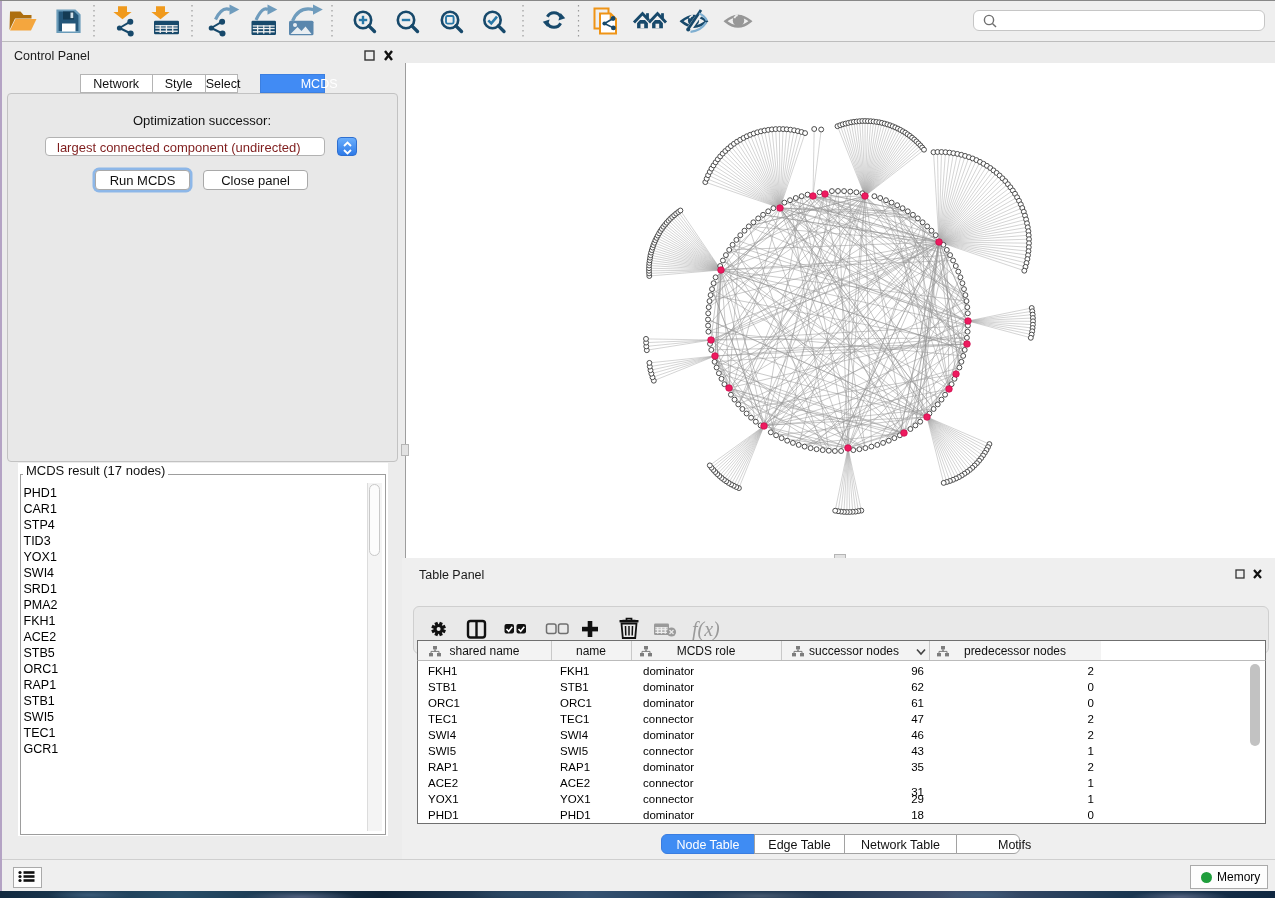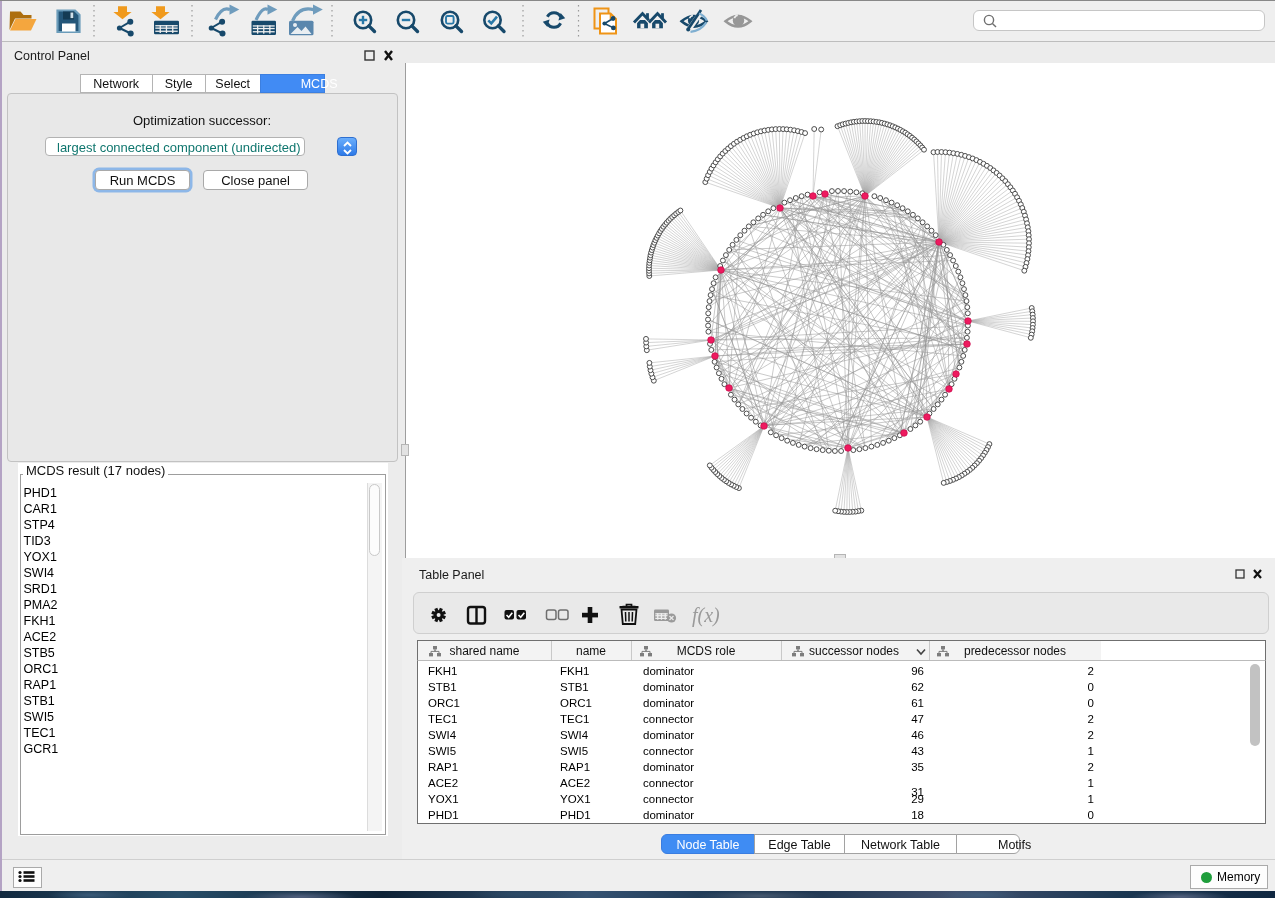--- a/index.html
+++ b/index.html
@@ -20,22 +20,22 @@
   #toolbar{left:2px;top:1px;width:1273px;height:40px;background:#efefef;border-bottom:1px solid #bdbdbd;}
   #search{left:971px;top:9px;width:290px;height:19px;background:#fff;border:1px solid #c6c6c6;border-radius:6px;}
   
   #cpanel{left:2px;top:42px;width:398px;height:818px;background:#ececec;}
   #cp-title{left:12px;top:7px;font-size:12.5px;color:#1a1a1a;}
   .tab{position:absolute;top:32px;height:19px;background:#fff;border:1px solid #b4b4b4;
        font-size:12.5px;color:#111;text-align:center;line-height:19px;box-sizing:border-box;}
   #tab-mcds{background:#418bf4;color:#fff;border-color:#3c7fe0;padding-left:40px;}
   #card{left:5px;top:51px;width:391px;height:369px;background:#e8e8e8;border:1px solid #c2c2c2;border-radius:4px;box-sizing:border-box;}
   #optlabel{left:0;top:71px;width:400px;text-align:center;font-size:13px;color:#111;}
-  #combo{left:43px;top:95px;width:260px;height:19px;background:#fff;border:1px solid #b2b2b2;border-radius:4px;
-         font-size:13px;color:#0f766e;line-height:20px;padding-left:11px;box-sizing:border-box;}
+  #combo{left:43px;top:95px;width:280px;height:19px;background:#fff;border:1px solid #b2b2b2;border-radius:4px;
+         font-size:13px;color:#7f1d1d;line-height:20px;padding-left:11px;box-sizing:border-box;}
   #combo-btn{left:335px;top:95px;width:20px;height:19px;border-radius:4px;
       background:linear-gradient(#6aaefc,#2e7ae8);border:1px solid #2e6fd0;box-sizing:border-box;}
   .btn{position:absolute;height:20px;background:#fff;border:1px solid #a9a9a9;border-radius:4px;
        font-size:13px;color:#111;text-align:center;line-height:19px;box-sizing:border-box;}
   #runbtn{left:93px;top:128px;width:95px;box-shadow:0 0 0 2.5px #8db7e8;}
   #closebtn{left:201px;top:128px;width:105px;}
   #fieldset{left:16px;top:421px;width:370px;height:373px;background:#fff;}
   #fs-label{left:5px;top:0px;font-size:13px;color:#111;background:#fff;padding:0 3px;z-index:3;}
   #fs-border{left:2px;top:11px;width:364px;height:359px;border:1px solid #9d9d9d;}
   .li{position:absolute;left:5.5px;font-size:12.5px;color:#000;}
@@ -51,21 +51,21 @@
   #nettitle{left:0;top:0;width:870px;height:20px;background:linear-gradient(#f7f7f7,#d7d7d7);
      border-bottom:1px solid #a8a8a8;box-sizing:border-box;}
   #nettext{width:1006px;text-align:center;font-size:12.5px;color:#333;line-height:20px;}
   .tl{position:absolute;top:4.5px;width:11px;height:11px;border-radius:50%;}
   #netcanvas{left:0;top:20px;width:870px;height:495px;background:#fff;border-left:1px solid #9d9d9d;box-sizing:border-box;}
   #divh1{left:401px;top:444px;width:8px;height:12px;background:#e2e2e2;border:1px solid #b5b5b5;box-sizing:border-box;}
   #divh2{left:834px;top:554px;width:12px;height:8px;background:#e2e2e2;border:1px solid #b5b5b5;box-sizing:border-box;}
   
   #tpanel{left:402px;top:558px;width:873px;height:302px;background:#efefef;}
   #tp-title{left:17px;top:10px;font-size:12.5px;color:#1a1a1a;}
-  #tp-toolbar{left:11px;top:34px;width:856px;height:42px;background:#e9e9e9;border:1px solid #cfcfcf;border-radius:6px;box-sizing:border-box;}
+  #tp-toolbar{left:11px;top:48px;width:856px;height:48px;background:#e9e9e9;border:1px solid #cfcfcf;border-radius:6px;box-sizing:border-box;}
   #thead{left:15px;top:82px;width:849px;height:21px;background:#f3f3f3;border:1px solid #6f6f6f;border-bottom:1px solid #bbb;box-sizing:border-box;}
   .hsep{position:absolute;top:0;width:1px;height:19px;background:#c9c9c9;}
   .htxt{position:absolute;top:0;font-size:12px;color:#111;line-height:20px;text-align:center;}
   #tbody{left:15px;top:103px;width:849px;height:163px;background:#fff;border:1px solid #6f6f6f;border-top:none;box-sizing:border-box;}
   .cell{position:absolute;font-size:11.5px;color:#000;height:16px;line-height:16px;}
   .num{text-align:right;}
   #tscrollthumb{left:832px;top:3px;width:10px;height:82px;background:#c2c2c2;border-radius:5px;}
   .btab{position:absolute;top:276px;height:20px;background:#fff;border:1px solid #a2a2a2;
         font-size:12.5px;color:#111;text-align:center;line-height:20px;box-sizing:border-box;}
   #btab-node{background:#3f8cf3;color:#fff;border-color:#3a7de0;border-radius:6px 0 0 6px;}
@@ -198,21 +198,21 @@
 
 <div class="abs" id="cpanel">
   <div class="abs" id="cp-title">Control Panel</div>
   <svg class="abs" width="36" height="14" style="left:361px;top:7px">
       <rect x="2" y="2" width="9" height="9" fill="none" stroke="#333" stroke-width="1.4"></rect>
       <path d="M22 2 L29 11 M29 2 L22 11" stroke="#111" stroke-width="2.4"></path>
     </svg>
   <div class="abs" id="card"></div>
   <div class="tab" style="left:77.7px;width:73px;">Network</div>
   <div class="tab" style="left:149.7px;width:54px;">Style</div>
-  <div class="tab" style="left:202.7px;width:56px;">Select</div>
+  <div class="tab" style="left:202.7px;width:33px;text-align:right;">Select</div>
   <div class="tab" id="tab-mcds" style="left:257.7px;width:65px;">MCDS</div>
   <div class="abs" id="optlabel">Optimization successor:</div>
   <div class="abs" id="combo">largest connected component (undirected)</div>
   <div class="abs" id="combo-btn"><svg width="20" height="20">
         <path d="M6 8 L9.5 4.5 L13 8" fill="none" stroke="#fff" stroke-width="1.8"></path>
         <path d="M6 12 L9.5 15.5 L13 12" fill="none" stroke="#fff" stroke-width="1.8"></path>
       </svg></div>
   <div class="btn" id="runbtn">Run MCDS</div>
   <div class="btn" id="closebtn">Close panel</div>
   <div class="abs" id="fieldset">

